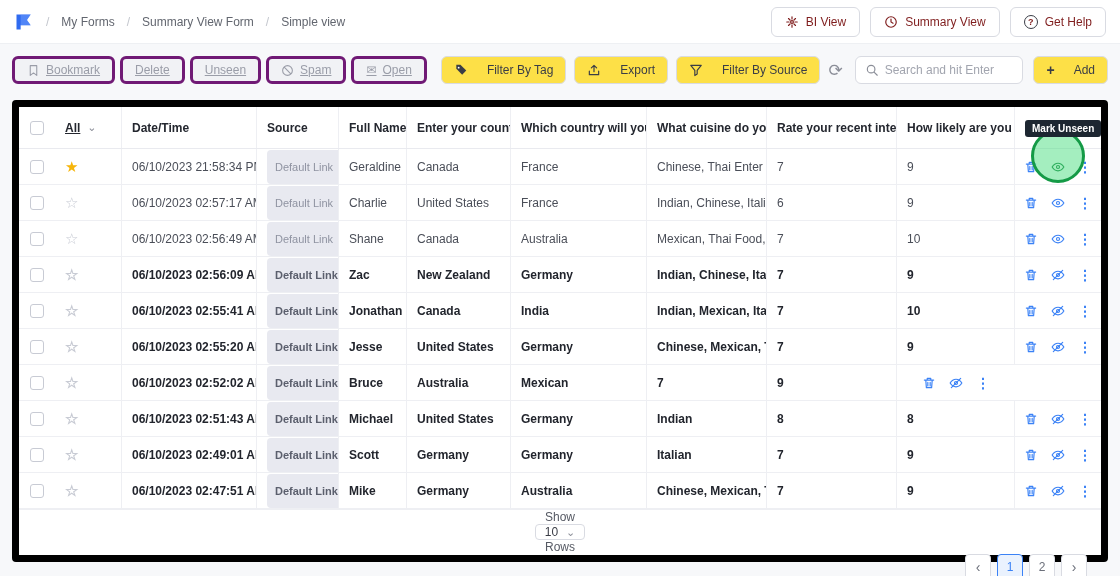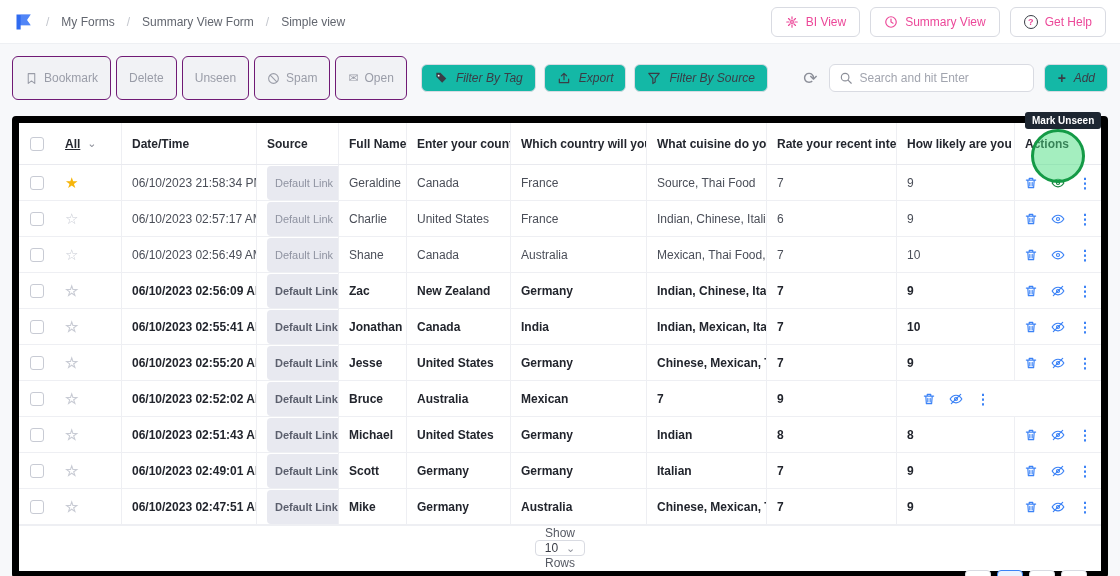--- a/index.html
+++ b/index.html
@@ -20,38 +20,38 @@
     display: flex; align-items: center; justify-content: space-between; padding: 0 14px;
   }
   .breadcrumb { display: flex; align-items: center; gap: 12px; font-size: 12px; color: #62666f; }
   .crumb-sep { color: #c3c6cd; }
   .crumb { cursor: pointer; }
   .logo { width: 20px; height: 20px; display: flex; align-items: center; }
   .top-actions { display: flex; align-items: center; gap: 10px; }
   .btn-white {
     display: inline-flex; align-items: center; gap: 7px; height: 30px; padding: 0 13px;
     background: #fff; border: 1px solid #d9dbe2; border-radius: 6px;
-    font-size: 12px; color: #ec4899; cursor: pointer; white-space: nowrap;
+    font-size: 12px; color: #7f1d1d; cursor: pointer; white-space: nowrap;
   }
   .qmark {
     width: 14px; height: 14px; border: 1.4px solid #3a3d46; border-radius: 50%;
     font-size: 9px; font-weight: bold; display: flex; align-items: center; justify-content: center;
   }
 
   
   .toolbar { margin: 12px 12px 10px 12px; display: flex; align-items: center; }
   .btn-gray {
-    display: inline-flex; align-items: center; gap: 6px; height: 44px; padding: 0 12px;
-    background: #f1f2f5; border: 1px solid #701a75; border-radius: 6px;
-    font-size: 12px; color: #9a9da8; cursor: pointer; margin-right: 5px; white-space: nowrap;
+    display: inline-flex; align-items: center; gap: 6px; height: 28px; padding: 0 12px;
+    background: #f1f2f5; border: 3px solid #701a75; border-radius: 6px;
+    font-size: 12px; color: #9a9da8; cursor: pointer; margin-right: 5px; white-space: nowrap; text-decoration: underline;
   }
   .btn-tool {
-    display: inline-flex; align-items: center; gap: 8px; height: 28px; padding: 0 12px;
-    background: #14b8a6; border: 1px solid #d9dbe2; border-radius: 6px;
-    font-size: 12px; color: #3a3d46; cursor: pointer; margin-right: 8px; white-space: nowrap; font-style: italic;
+    display: inline-flex; align-items: center; gap: 19px; height: 28px; padding: 0 12px;
+    background: #fde047; border: 1px solid #d9dbe2; border-radius: 6px;
+    font-size: 12px; color: #3a3d46; cursor: pointer; margin-right: 8px; white-space: nowrap;
   }
   .spacer { flex: 1; }
   .refresh-btn { background: none; border: none; color: #8b8e98; font-size: 17px; cursor: pointer; margin-right: 12px; line-height: 1; }
   .search-box {
     display: flex; align-items: center; gap: 6px; width: 205px; height: 28px;
     background: #fff; border: 1px solid #d9dbe2; border-radius: 6px; padding: 0 9px; margin-right: 10px;
   }
   .search-box input {
     border: none; outline: none; font-size: 12px; width: 100%;
     font-family: "Liberation Sans", sans-serif; color: #3a3d46;
@@ -98,21 +98,21 @@
   .pg.active { border-color: #3b82f6; color: #3b82f6; background: #eaf2fe; }
   .pg .chv { font-size: 14px; line-height: 1; }
 
   
   .annot-circle {
     position: absolute; left: 1031px; top: 129px; width: 54px; height: 54px;
     border-radius: 50%; border: 3px solid #149a46; background: rgba(74, 222, 128, 0.5);
     pointer-events: none; z-index: 5;
   }
   .annot-tooltip {
-    position: absolute; left: 1025px; top: 112px; z-index: 6;
+    position: absolute; left: 1025px; top: 120px; z-index: 6;
     background: #1d2631; color: #fff; font-size: 10px; font-weight: bold;
     padding: 3px 7px; border-radius: 3px; white-space: nowrap;
   }
 </style>
 </head>
 <body>
 
 <svg width="0" height="0" style="position:absolute">
   <defs>
     <symbol id="i-trash" viewBox="0 0 24 24">
@@ -299,21 +299,21 @@
     <div class="td c2">
         <span class="star filled">★</span>
       </div>
     <div class="td c3">06/10/2023 21:58:34 PM</div>
     <div class="td c4">
         <span class="badge">Default Link</span>
       </div>
     <div class="td c5">Geraldine</div>
     <div class="td c6">Canada</div>
     <div class="td c7">France</div>
-    <div class="td c8">Source, Thai Food</div>
+    <div class="td c8">Chinese, Thai Enter</div>
     <div class="td c9">7</div>
     <div class="td c10">9</div>
     <div class="td c11 actions">
       <span class="aicon">
           <svg class="ic">
             <use href="#i-trash"></use>
           </svg>
         </span>
       <span class="aicon greened">
           <svg class="ic">

